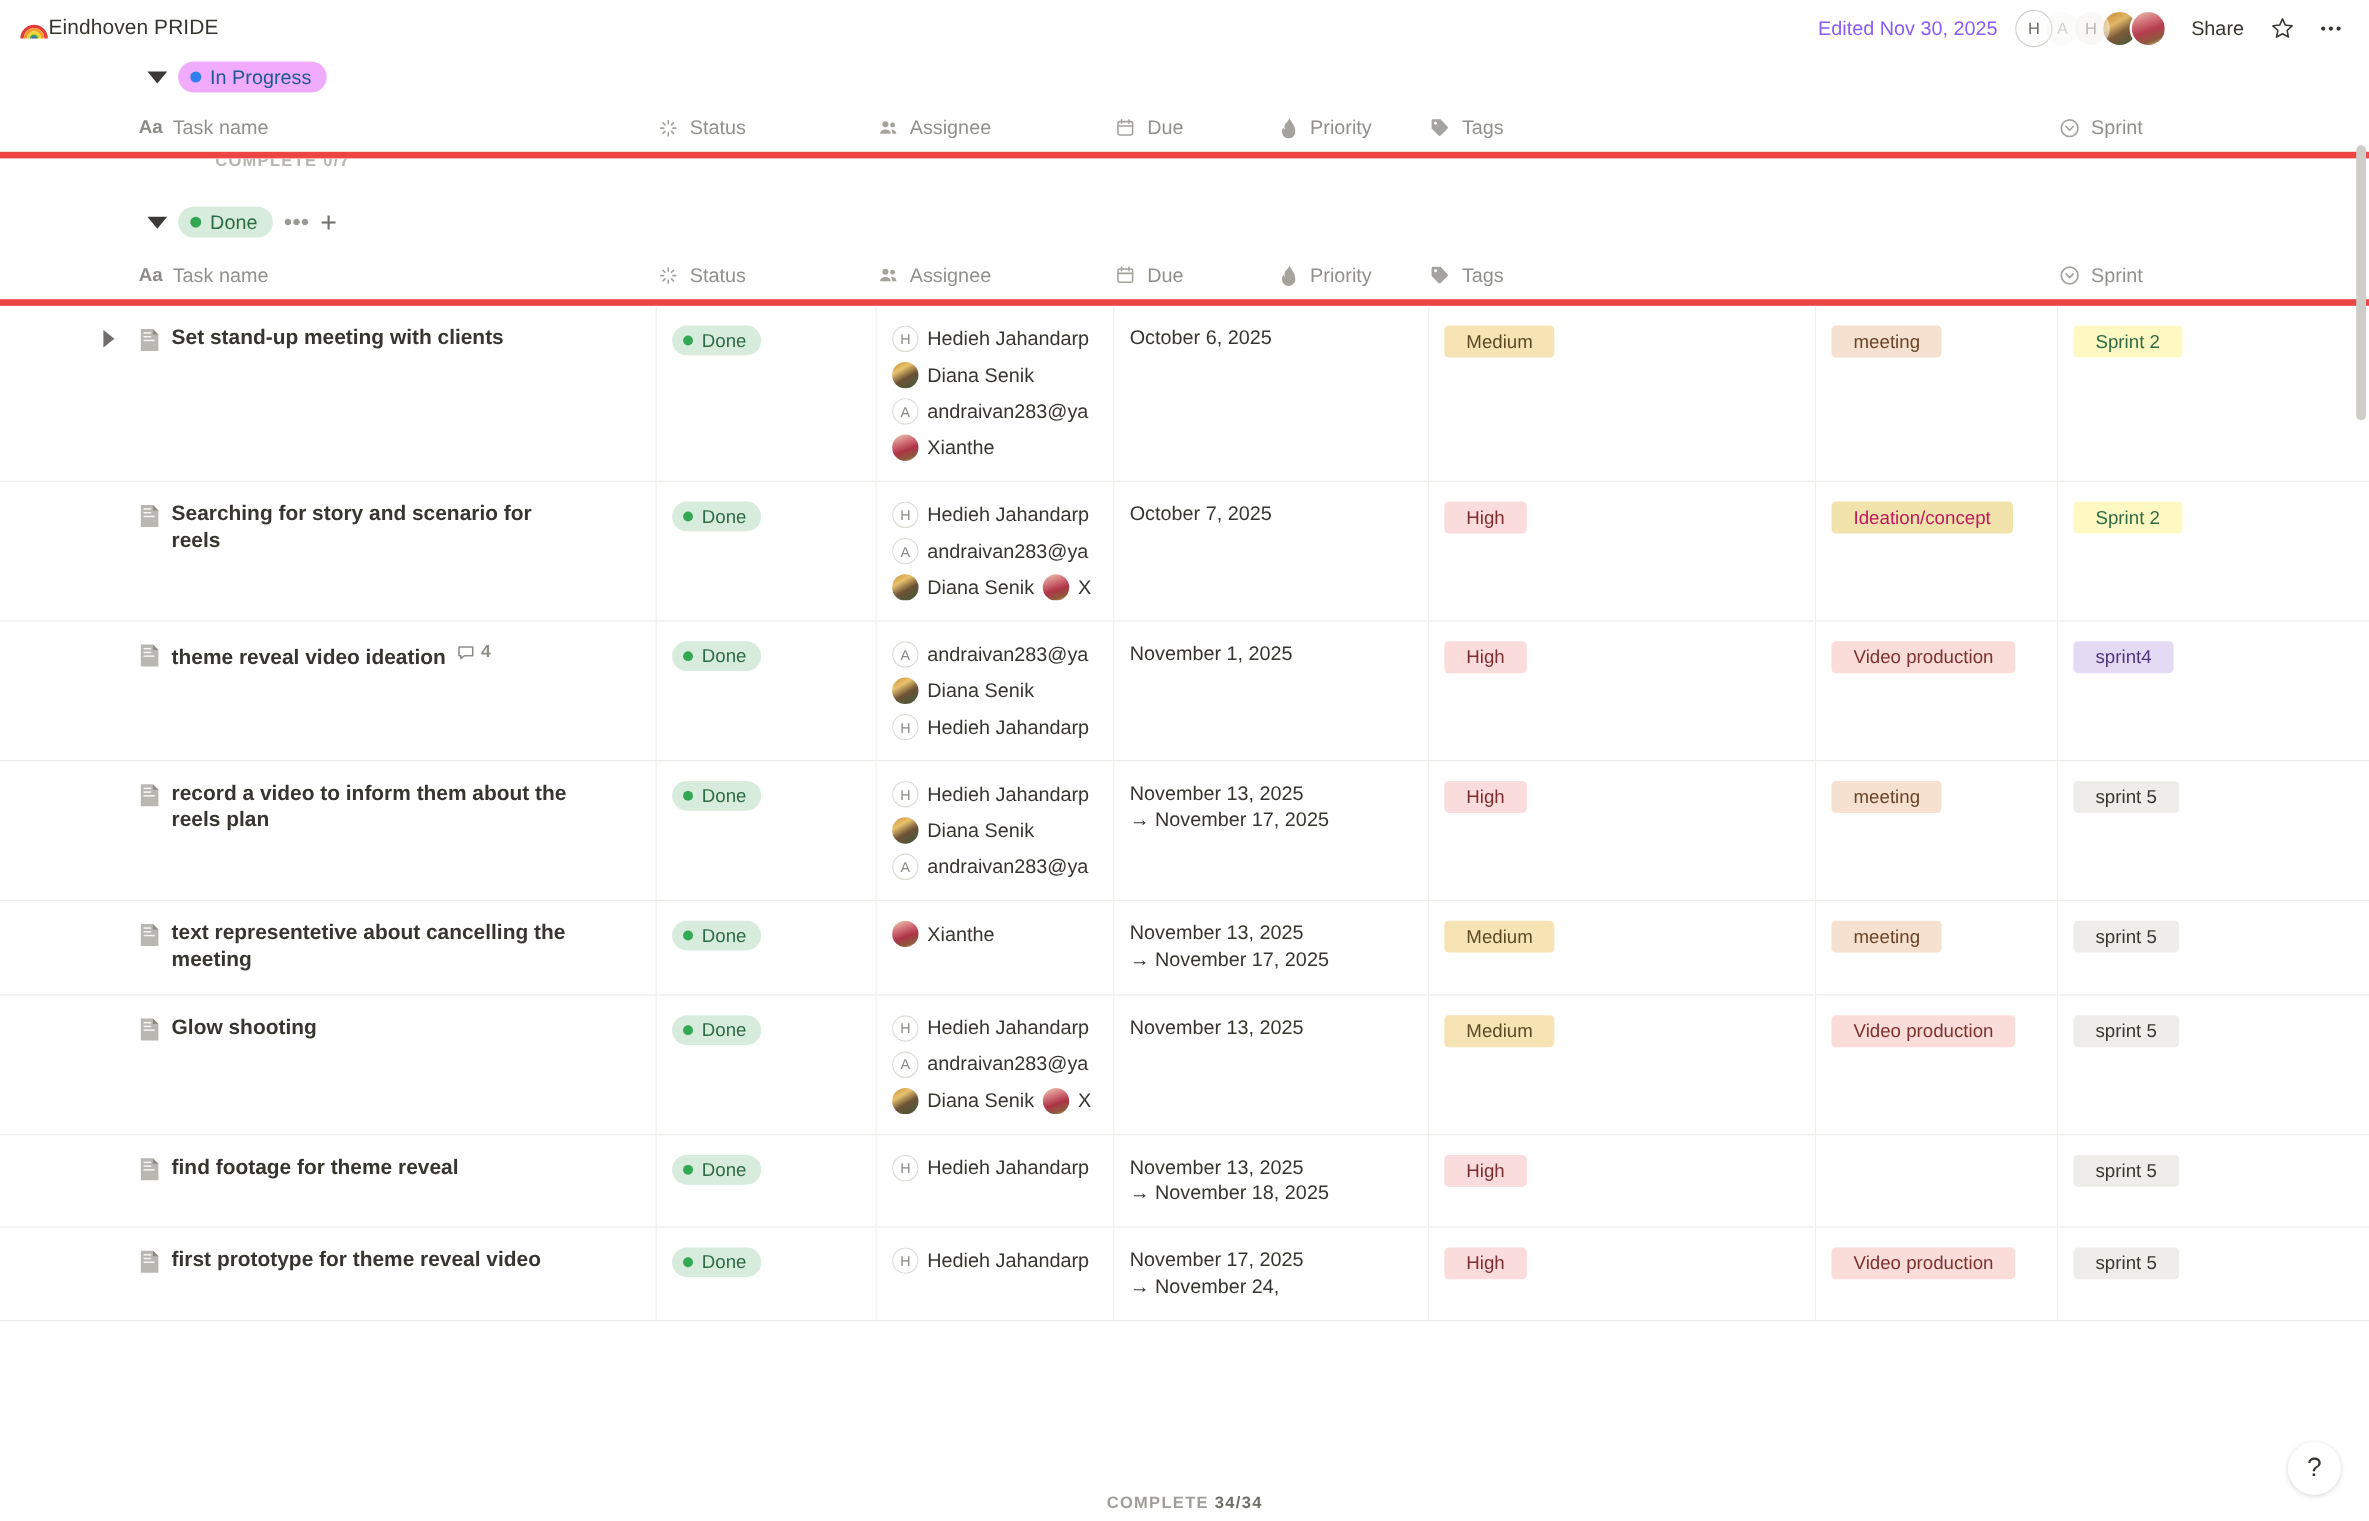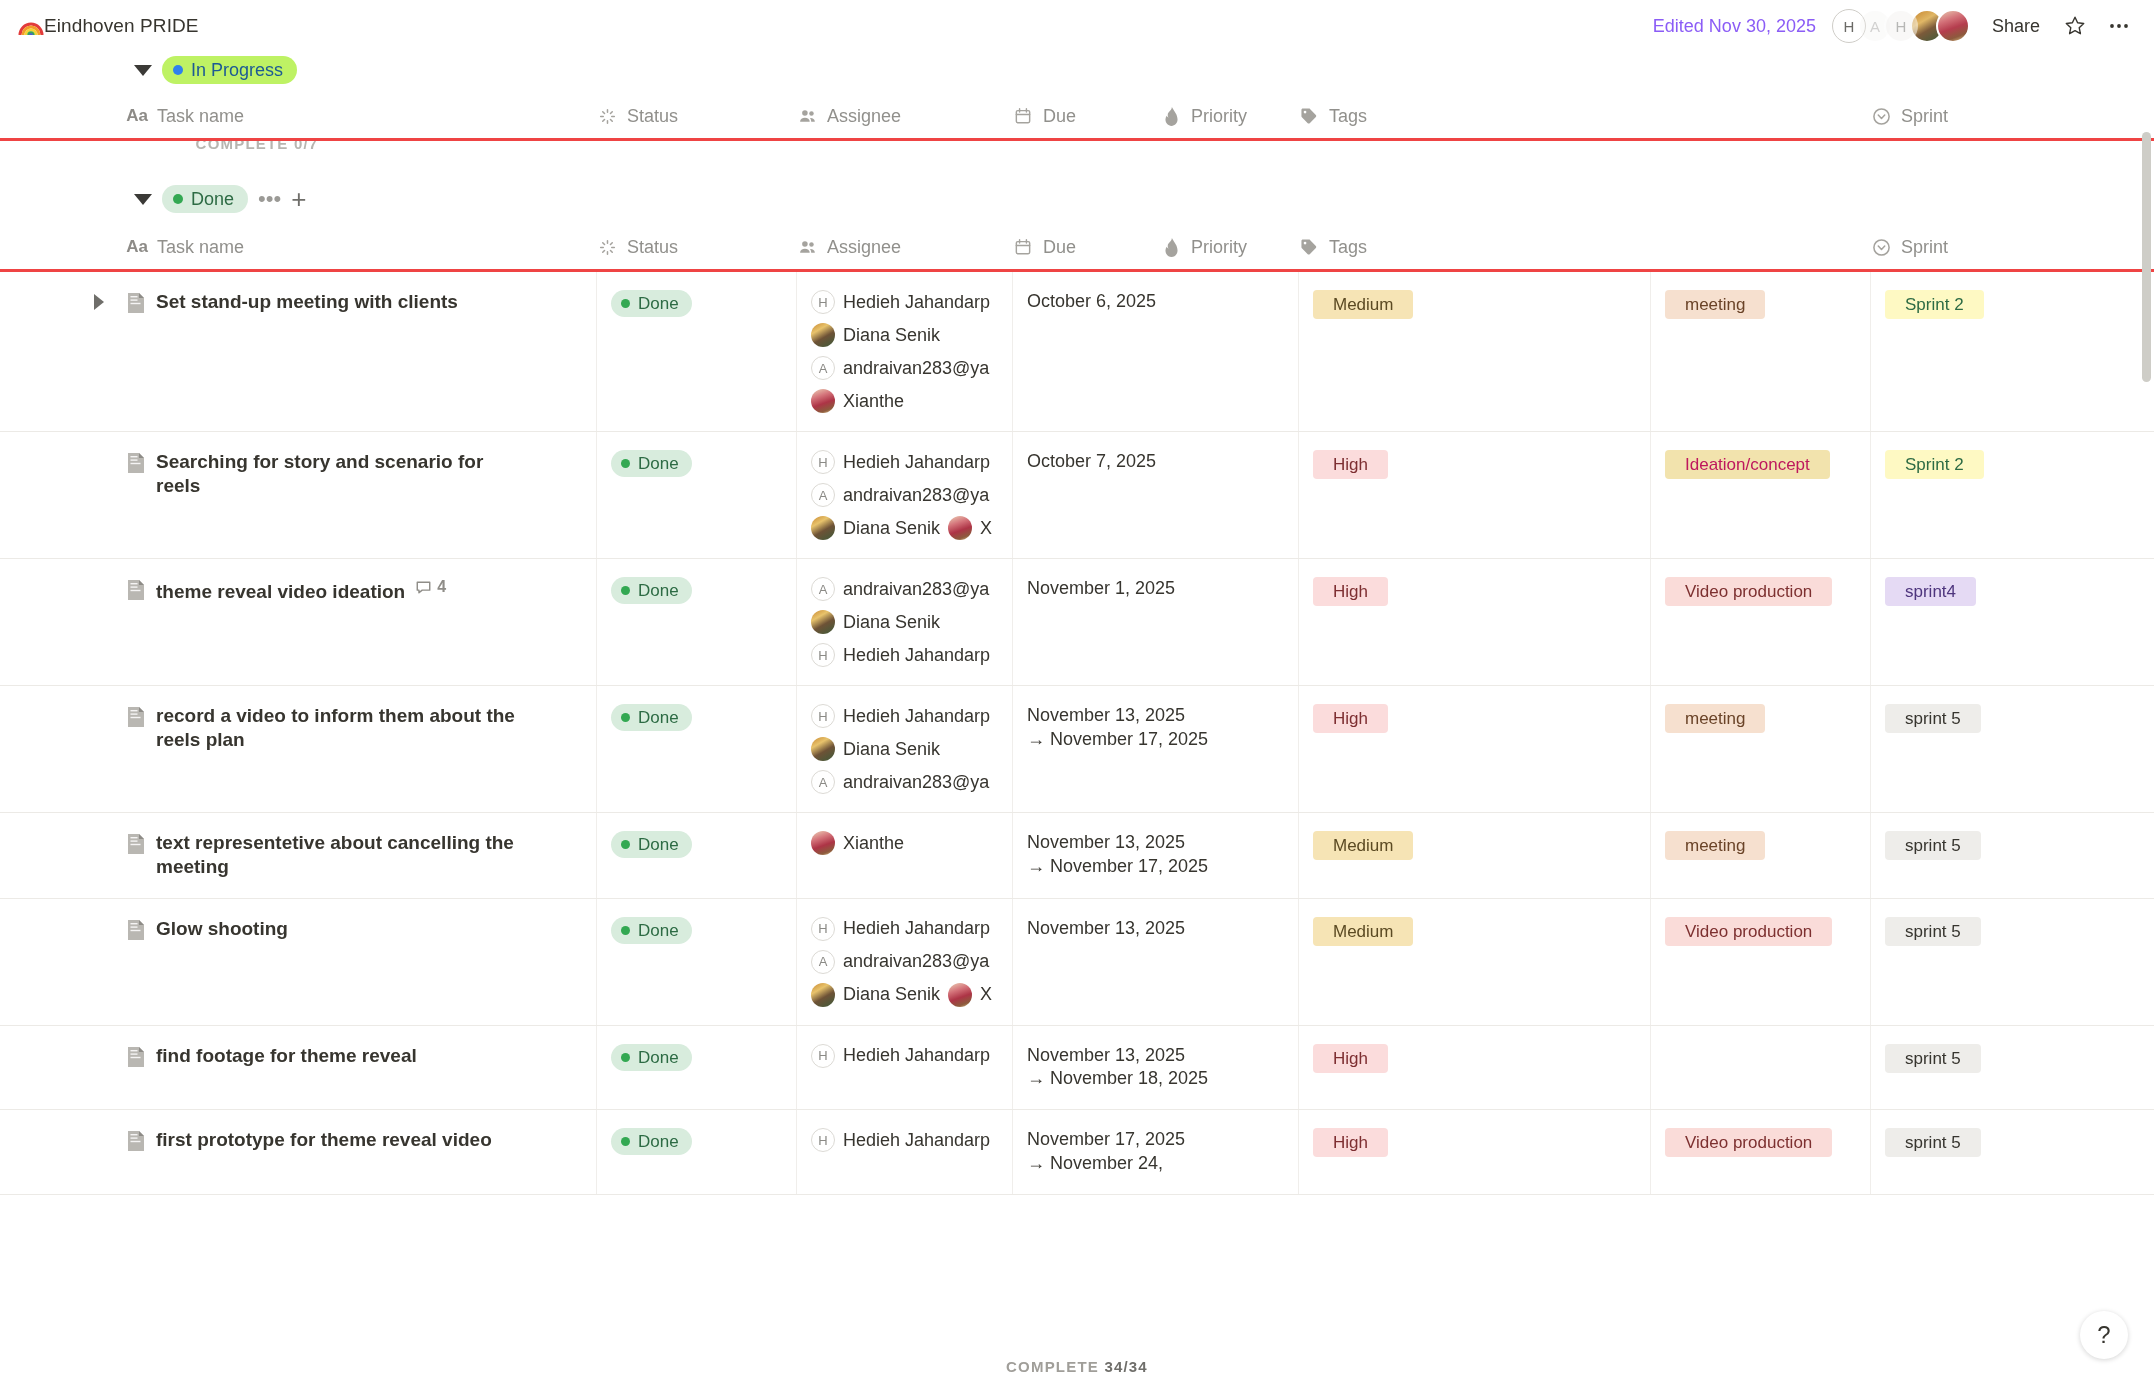--- a/index.html
+++ b/index.html
@@ -51,40 +51,40 @@
     border-left: 9px solid transparent; border-right: 9px solid transparent;
     border-top: 11px solid #3b3a37;
     cursor: pointer;
   }
   .pill {
     display: inline-flex; align-items: center; gap: 8px;
     border-radius: 16px; padding: 5px 14px 5px 11px;
     font-size: 18px; line-height: 1;
   }
   .pill .dot { width: 10px; height: 10px; border-radius: 50%; display: block; }
-  .pill-inprogress { background: #bef264; color: #1c5a94; }
+  .pill-inprogress { background: #f0abfc; color: #1c5a94; }
   .pill-inprogress .dot { background: #2f80ed; }
   .pill-done { background: #d8ecdd; color: #2d6b44; }
   .pill-done .dot { background: #33a852; }
   .gh-ctl { color: #9b9a96; font-size: 22px; cursor: pointer; line-height: 1; user-select:none; }
   .gh-plus { color: #6f6e6a; font-size: 26px; cursor: pointer; line-height: .8; font-weight: 300; }
 
   
   .row {
     display: grid;
     grid-template-columns: 470px 200px 216px 148px 138px 352px 220px 410px;
     padding-left: 126px;
   }
   .colhead {
     display: flex; align-items: center; gap: 9px;
     font-size: 18px; color: #91908c;
     height: 44px;
   }
   .colhead .ci { display: inline-flex; width: 22px; justify-content: center; color: #a5a39e; }
-  .headrow { border-bottom: 3px solid #ef4444; }
+  .headrow { border-bottom: 6px solid #ef4444; }
 
   .datarow { border-bottom: 1px solid #eceae6; align-items: stretch; }
   .cell { padding: 18px 16px 18px 0; min-height: 74px; }
   .cell.bordered { border-left: 1px solid #f0eeeb; padding-left: 14px; }
 
   .title-cell {
     display: flex; align-items: flex-start; gap: 10px;
     padding: 18px 18px 18px 0; position: relative;
   }
   .row-caret {

